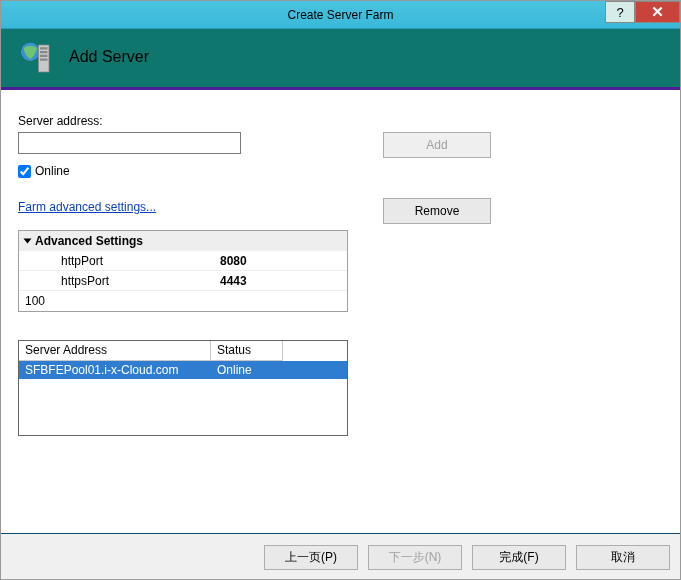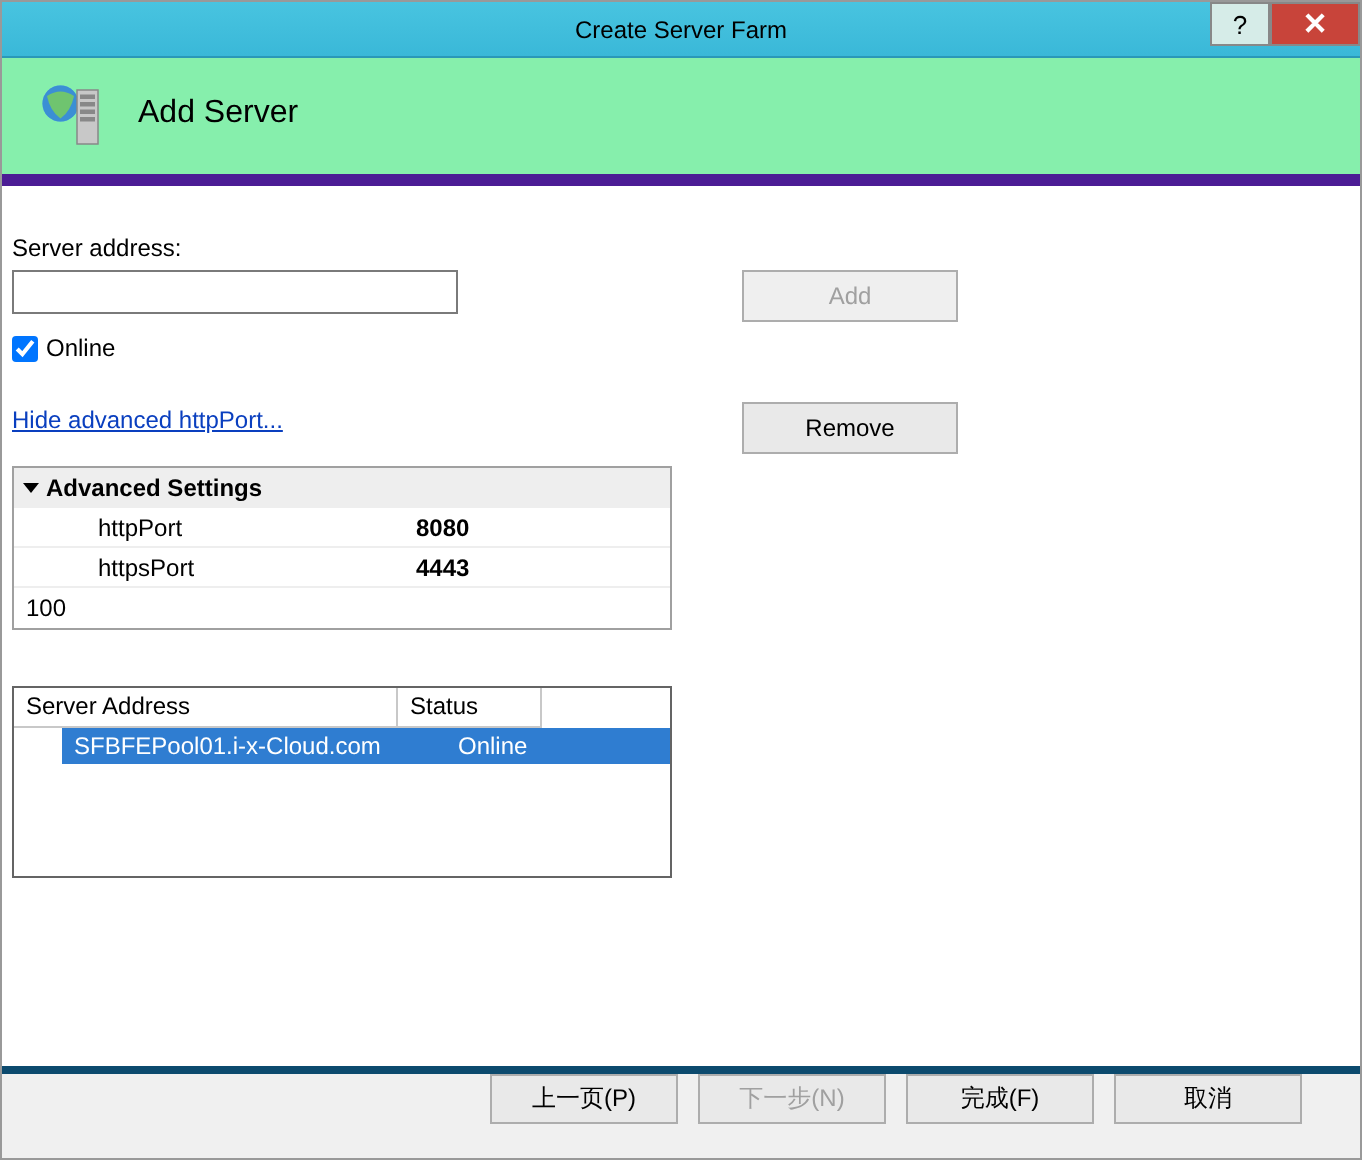--- a/index.html
+++ b/index.html
@@ -50,34 +50,34 @@
     background: #c8443a;
     color: #fff;
     width: 45px;
     font-size: 15px;
     font-weight: bold;
   }
   .header {
     display: flex;
     align-items: center;
     padding: 10px 18px 12px 18px;
-    border-bottom: 6px solid #4c1d95;
-    background: #86efac;
+    border-bottom: 3px solid #4c1d95;
+    background: #0f766e;
     gap: 14px;
   }
   .header-icon {
     width: 36px;
     height: 36px;
     flex-shrink: 0;
   }
   .header-title {
     font-size: 16px;
   }
   .body {
-    padding: 24px 20px 10px 5px;
+    padding: 24px 20px 10px 17px;
   }
   .row { display: flex; }
   .left-col { width: 345px; }
   .right-col { flex: 1; padding-left: 20px; }
   .field-label { margin-bottom: 4px; }
   .text-input {
     width: 223px;
     height: 22px;
     border: 1px solid #7a7a7a;
     padding: 2px 4px;
@@ -157,32 +157,33 @@
     padding: 2px 6px;
     background: #fff;
   }
   .th1 { width: 192px; }
   .th2 { width: 72px; }
   .tbl-row {
     display: flex;
     height: 18px;
     align-items: center;
   }
-  .tbl-row.sel { background: #2f7dd1; color: #fff; margin-left: 24px; }
+  .tbl-row.sel { background: #2f7dd1; color: #fff; }
   .td1 { width: 192px; padding-left: 6px; overflow: hidden; white-space: nowrap; }
   .td2 { width: 72px; padding-left: 6px; }
   .footer {
     position: absolute;
     bottom: 0; left: 0; right: 0;
     height: 48px;
     background: #f0f0f0;
-    border-top: 4px solid #0c4a6e;
-    display: flex;
+    border-top: 1px solid #0c4a6e;
+    display: flex;
+    align-items: center;
     justify-content: flex-end;
-    padding-right: 29px;
+    padding-right: 10px;
     gap: 10px;
   }
   .foot-btn {
     width: 94px;
     height: 25px;
     border: 1px solid #adadad;
     background: #e9e9e9;
     font-family: inherit;
     font-size: 12px;
     cursor: pointer;
@@ -222,21 +223,21 @@
 
 <div class="body">
   <div class="row">
     <div class="left-col">
       <div class="field-label">Server address:</div>
       <input type="text" class="text-input" value="" style="">
       <div class="chk-row">
         <input type="checkbox" checked="" style="">
         <span>Online</span>
       </div>
-      <span class="link">Hide advanced httpPort...</span>
+      <span class="link">Farm advanced settings...</span>
 
       <div class="settings-box">
         <div class="settings-row dark">
           <span class="tri"></span>
           <span class="hdr">Advanced Settings</span>
         </div>
         <div class="settings-row indent2">
           <span class="col-name">httpPort</span>
           <span class="col-val">8080</span>
         </div>

